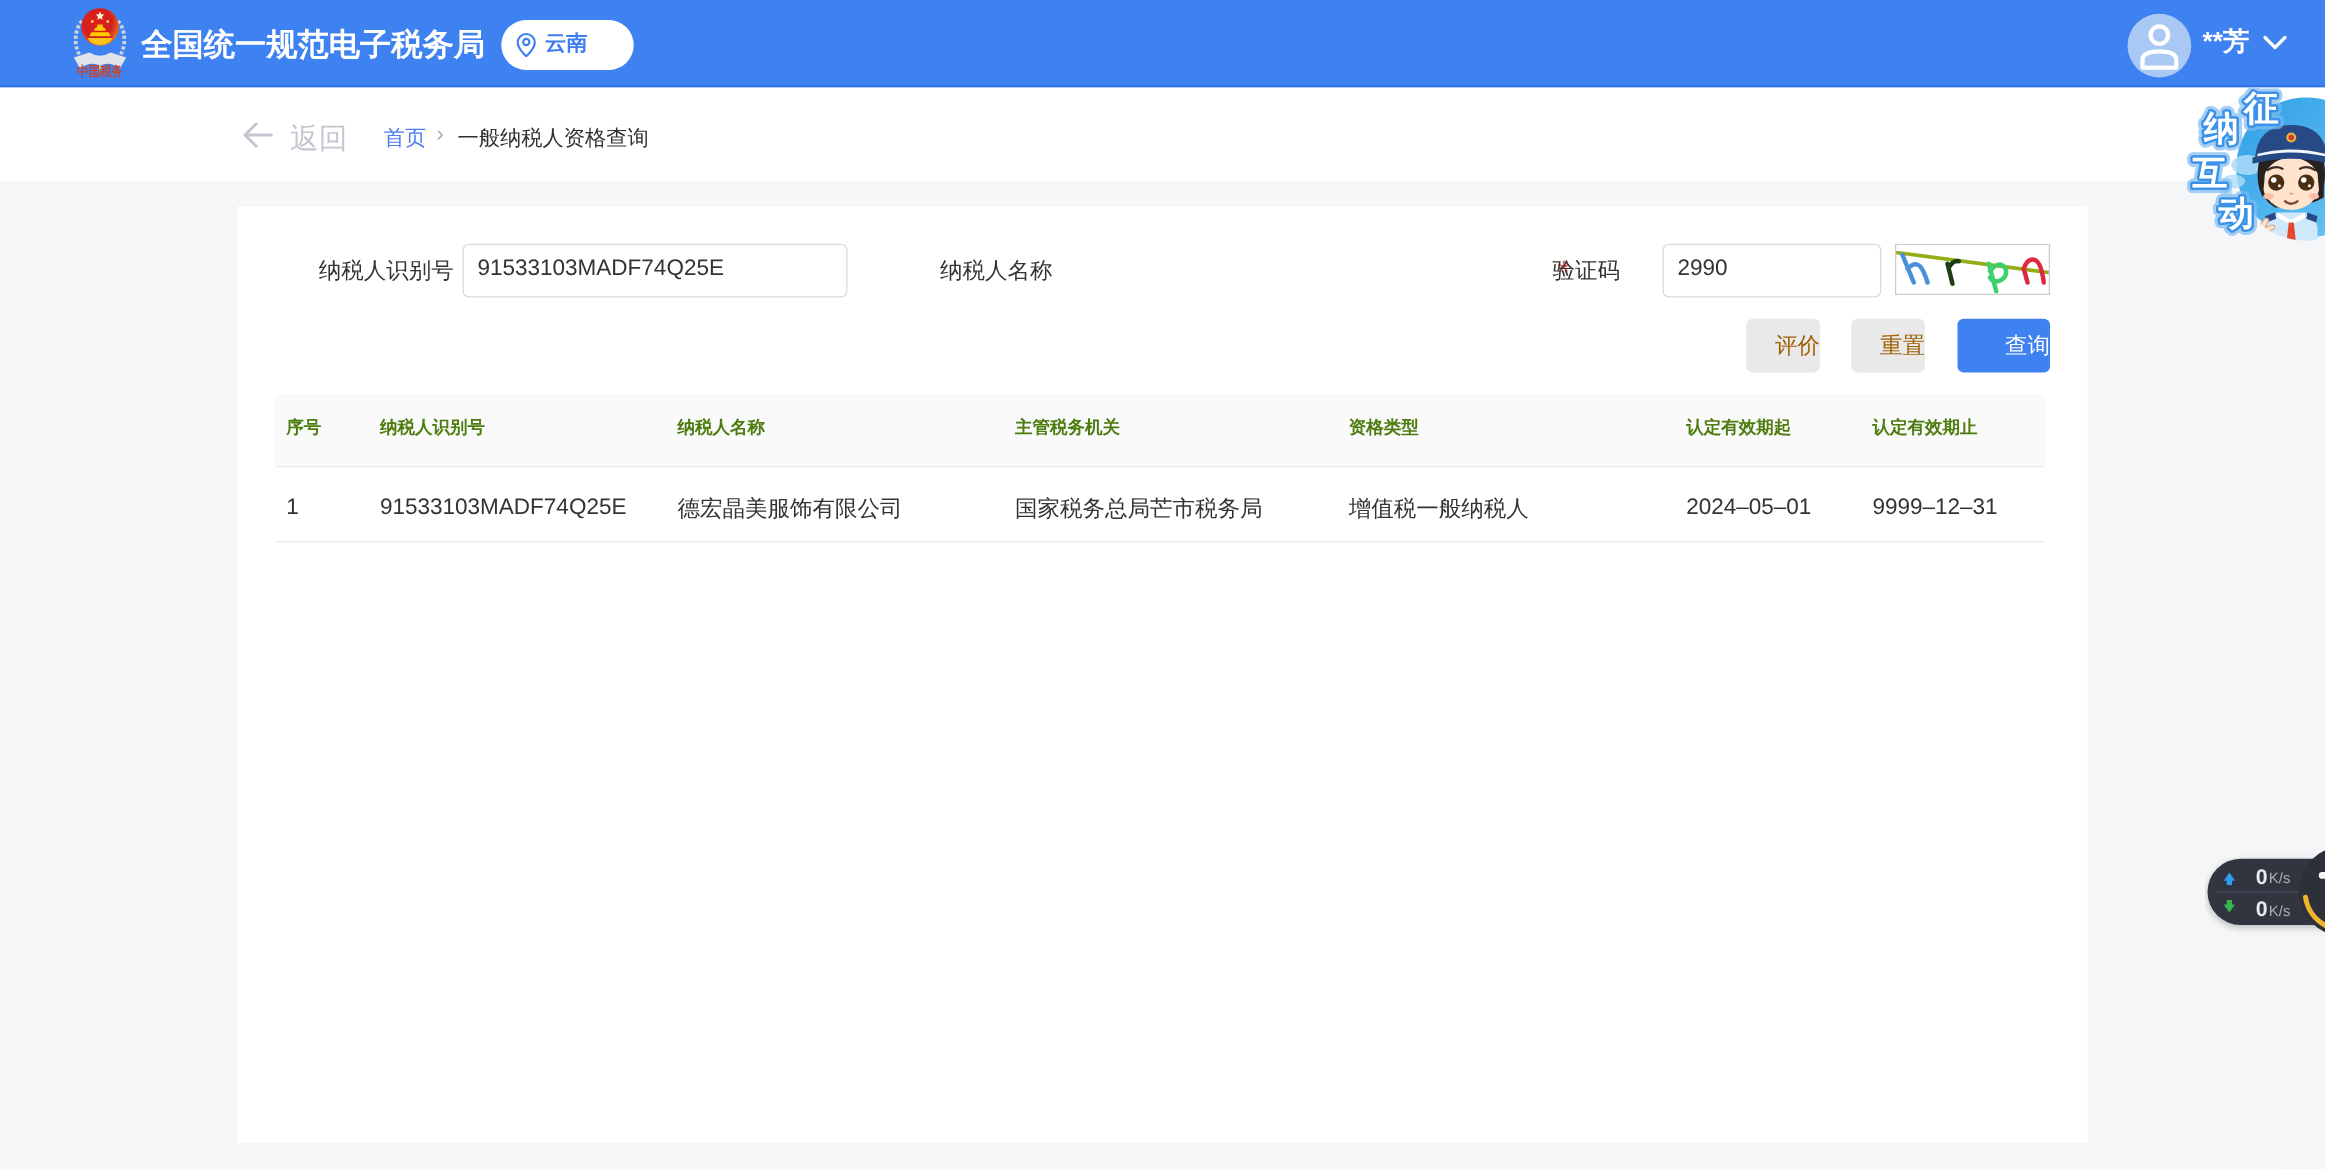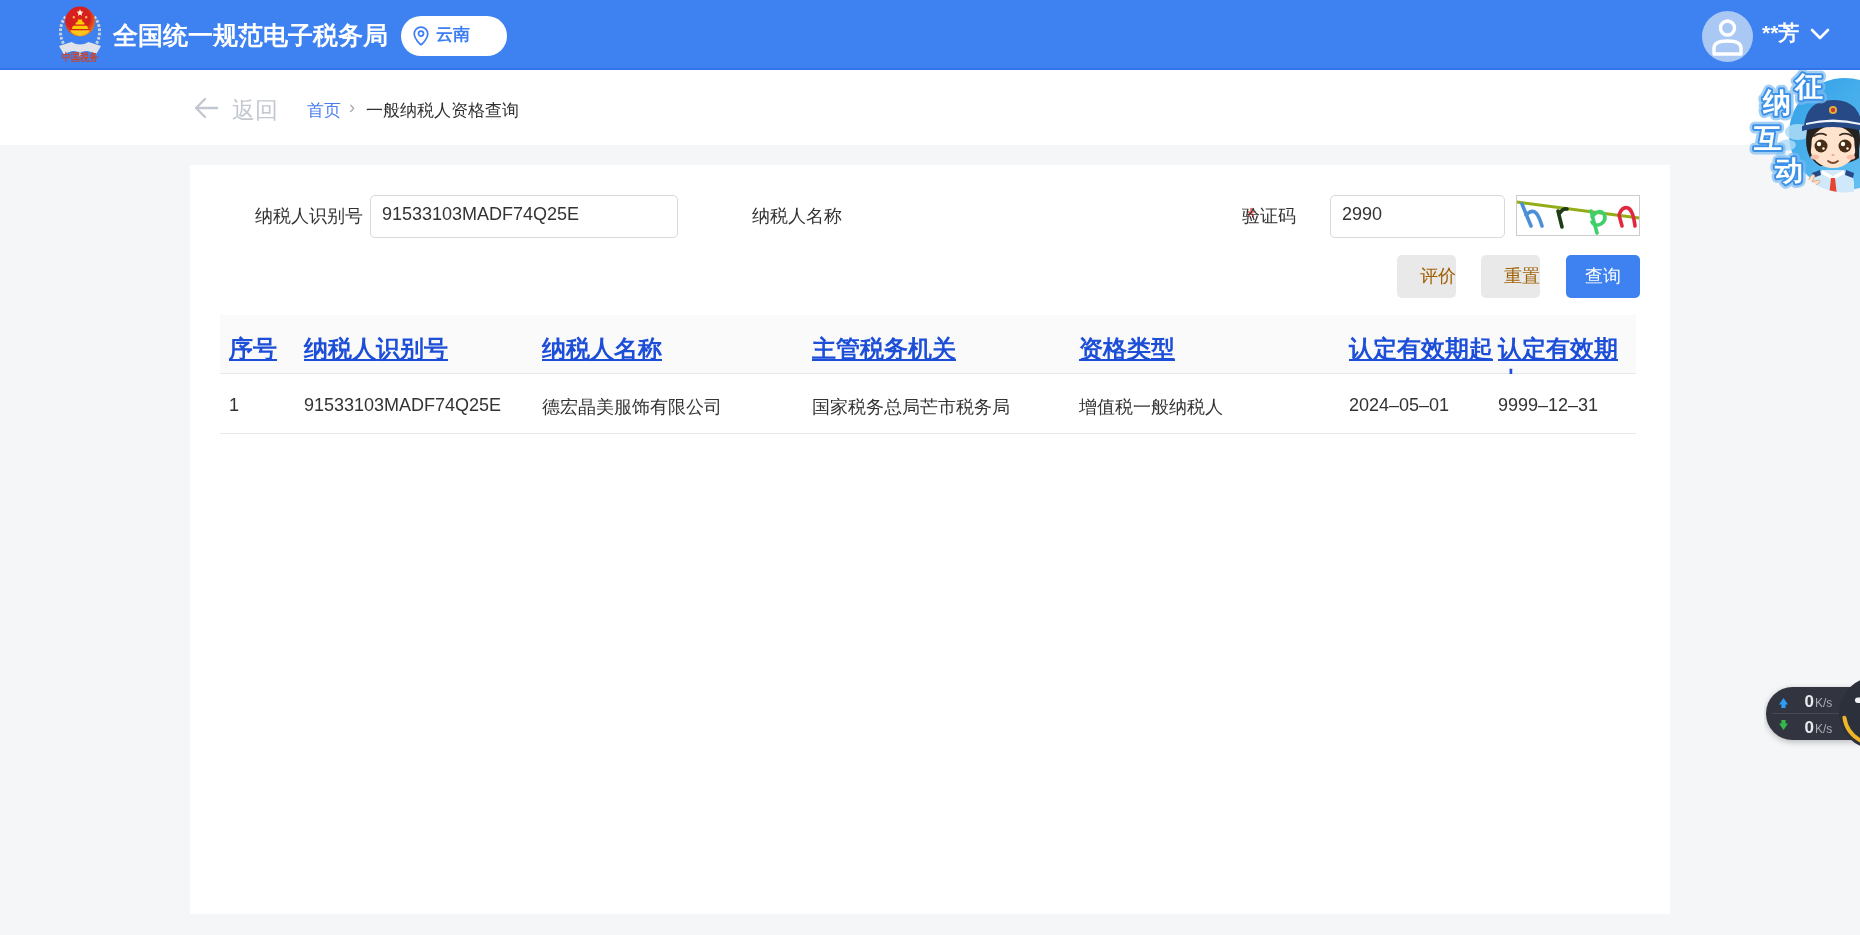--- a/index.html
+++ b/index.html
@@ -22,27 +22,27 @@
   #bc-sep { position:absolute; left:349px; top:97px; color:#a8abb2; font-size:18px; }
   #bc-cur { position:absolute; left:366px; top:99px; color:#303133; font-size:17px; }
 
   
   #card { position:absolute; left:190px; top:165px; width:1480px; height:749px; background:#fff; }
 
   
   .flabel { position:absolute; top:39px; font-size:18px; color:#333; }
   .finput { position:absolute; top:30px; height:43px; border:1px solid #d9d9d9; border-radius:5px; background:#fff; font-size:18px; color:#333; line-height:36px; padding-left:11px; }
   .gbtn { position:absolute; top:90px; width:59px; height:43px; background:#e9e9e9; border-radius:5px; font-size:18px; color:#a16207; text-align:right; line-height:43px; }
-  .bbtn { position:absolute; top:90px; width:74px; height:43px; background:#3e81f0; border-radius:5px; font-size:18px; color:#fff; text-align:center; line-height:43px; }
+  .bbtn { position:absolute; top:90px; width:74px; height:43px; background:#3e81f0; border-radius:5px; font-size:18px; color:#fff; text-align:right; line-height:43px; }
 
   
   #tbl { position:absolute; left:30px; top:150px; width:1416px; }
   #thead { position:relative; height:59px; background:#fafafa; border-bottom:1px solid #e8e8e8; }
   #trow { position:relative; height:60px; background:#fff; border-bottom:1px solid #e8e8e8; }
-  .th { position:absolute; top:18px; font-size:24px; font-weight:bold; color:#1d4ed8;text-decoration:underline; }
+  .th { position:absolute; top:18px; font-size:14px; font-weight:bold; color:#4d7c0f; }
   .td { position:absolute; top:21px; font-size:18px; color:#333; }
 </style>
 </head>
 <body>
 
 <div id="header"></div>
 <svg class="abs" id="logo" style="left:58px;top:6px;" width="44" height="56" viewBox="0 0 44 56">
   <defs>
     <radialGradient id="gball" cx="42%" cy="38%" r="68%">
       <stop offset="0%" stop-color="#dd1f1f"></stop>

